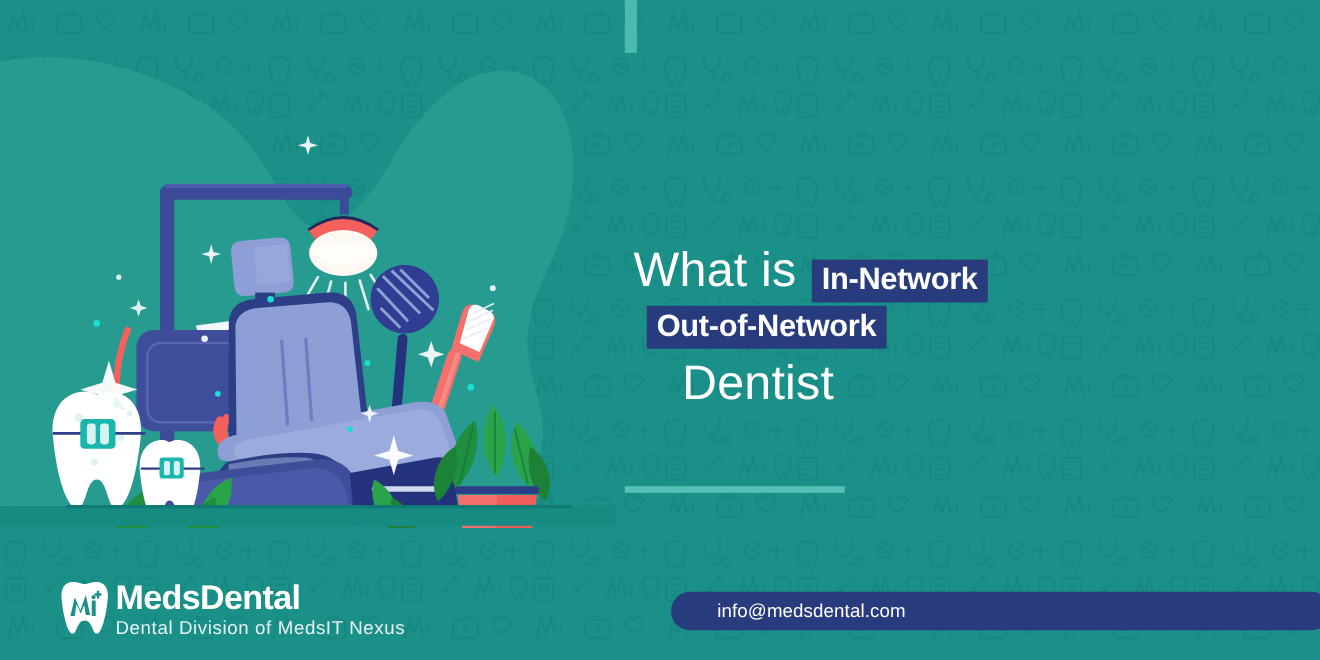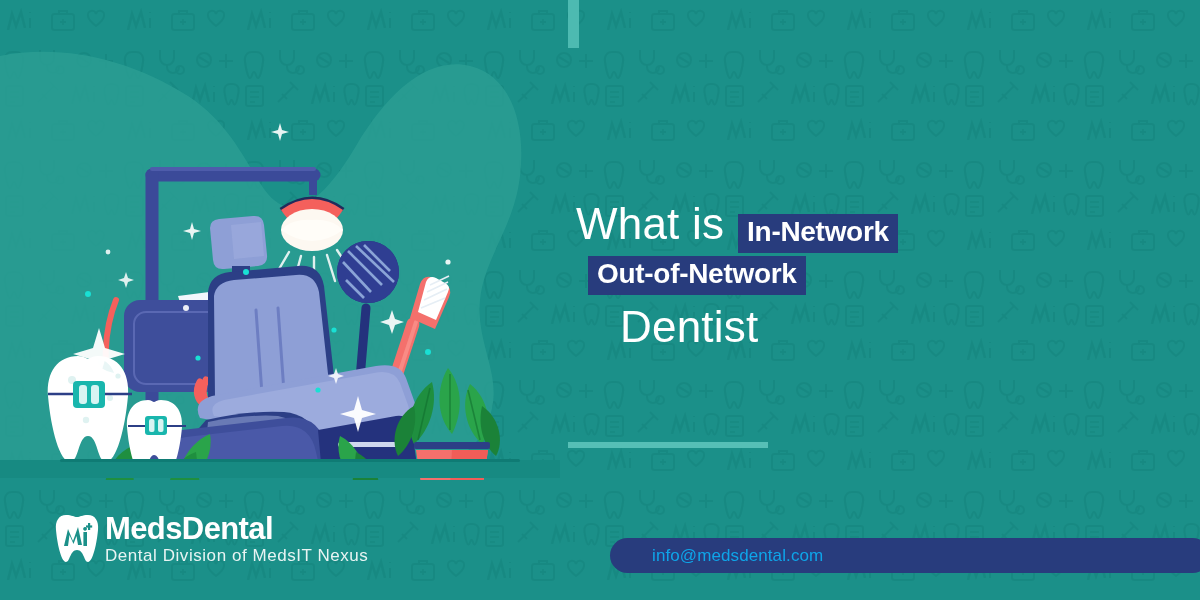--- a/index.html
+++ b/index.html
@@ -39,21 +39,21 @@
   }
 
   
   .top-tick {
     position:absolute; left:568px; top:0; width:11px; height:48px;
     background:#4dbab1;
   }
 
   
   .headline {
-    position:absolute; left:576px; top:202px; width:610px;
+    position:absolute; left:576px; top:224px; width:610px;
   }
   .hl-line {
     display:block;
     white-space:nowrap;
     line-height:1;
     margin-bottom:3px;
   }
   .hl-plain {
     font-size:44px;
     font-weight:300;
@@ -75,22 +75,22 @@
 
   
   .divider {
     position:absolute; left:568px; top:442px;
     width:200px; height:6px;
     background:#56bfb6;
   }
 
   
   .logo {
-    position:absolute; left:55px; top:513px;
-    display:flex; align-items:center;
+    position:absolute; left:55px; top:528px;
+    display:flex; align-items:flex-start;
   }
   .logo-mark { width:44px; height:50px; flex:0 0 auto; }
   .logo-text { margin-left:6px; }
   .logo-title {
     font-size:31px; font-weight:bold; color:#ffffff;
     letter-spacing:-.6px; line-height:1.02;
     display:block;
   }
   .logo-sub {
     font-size:17px; color:#e8f4f3; letter-spacing:.55px;
@@ -101,21 +101,21 @@
   .contact-bar {
     position:absolute; left:610px; top:538px;
     width:600px; height:35px;
     background:#283c7d;
     border-radius:18px;
     display:flex; align-items:center;
     padding-left:42px;
     gap:48px;
   }
   .contact-bar span {
-    font-size:17px; color:#0ea5e9; letter-spacing:.1px; white-space:nowrap;
+    font-size:17px; color:#ffffff; letter-spacing:.1px; white-space:nowrap;
   }
 </style>
 </head>
 <body>
 
 <div id="banner">
 
   <svg class="bg-pattern" viewBox="0 0 1200 600" preserveAspectRatio="none">
     <defs>
       <pattern id="medpat" width="120" height="110" patternUnits="userSpaceOnUse">

